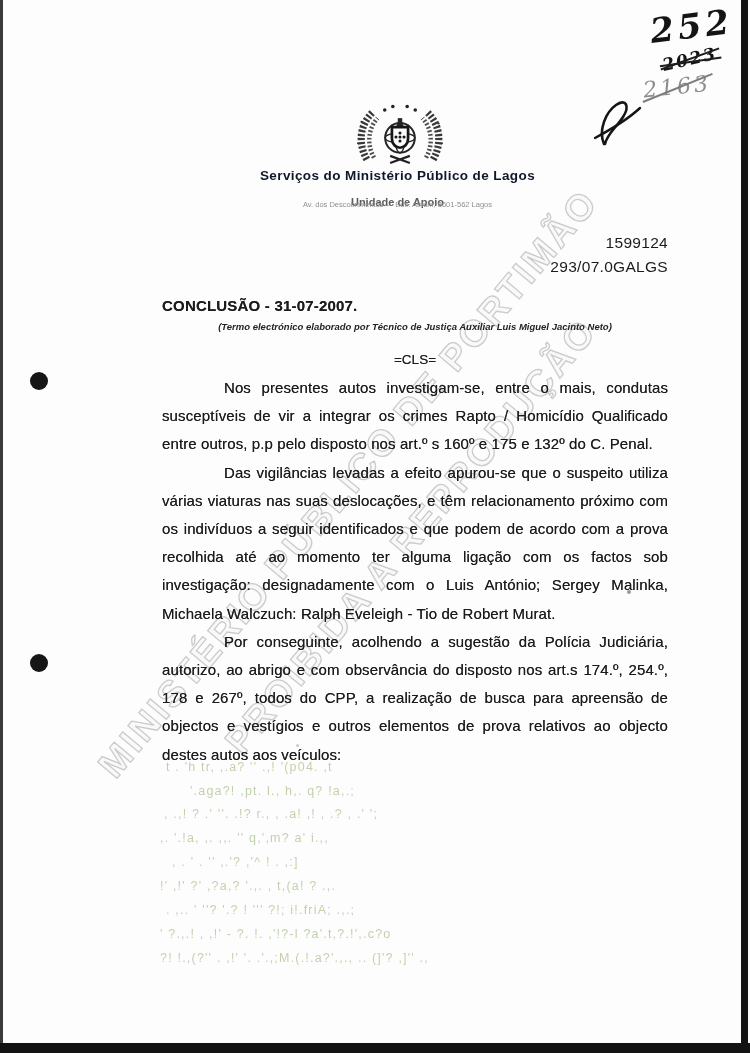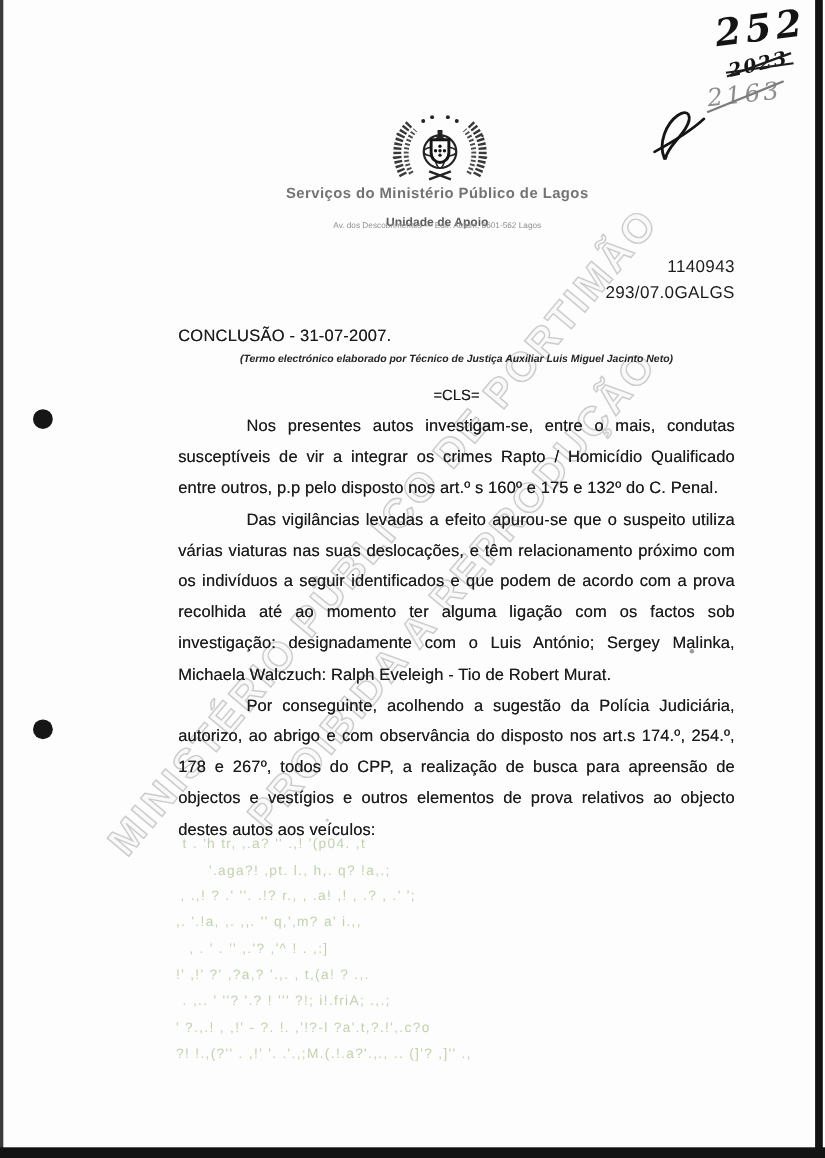--- a/index.html
+++ b/index.html
@@ -22,28 +22,28 @@
   .hw-cross1{left:662px;top:49px;font-size:17px;font-weight:700;letter-spacing:2px;transform:rotate(-13deg);}
   .hw-cross1::before,.hw-cross1::after{content:"";position:absolute;left:-6%;width:112%;height:2.4px;background:#1d1d1d;}
   .hw-cross1::before{top:44%;transform:rotate(-7deg);}
   .hw-cross1::after{top:58%;transform:rotate(5deg);}
   .hw-cross2{left:643px;top:74px;font-size:22px;letter-spacing:3px;color:#8d8d8d;transform:rotate(-6deg);}
   .hw-cross2::before{content:"";position:absolute;left:-4%;top:52%;width:110%;height:2px;background:#7c7c7c;transform:rotate(-16deg);}
   .paraph{position:absolute;left:592px;top:98px;}
   
   .crest{position:absolute;left:346px;top:102px;}
   .lh{position:absolute;left:70px;right:25px;text-align:center;}
-  .lh-org{top:168px;font-size:13.5px;font-weight:700;color:#737373;filter:blur(.55px);letter-spacing:.4px;}
+  .lh-org{top:168px;font-size:13.5px;font-weight:700;color:#0f172a;filter:blur(.55px);letter-spacing:.4px;}
   .lh-unit{top:196px;font-size:11px;font-weight:700;color:#5c5c5c;filter:blur(.55px);}
   .lh-addr{top:200px;font-size:7.5px;color:#8f8f8f;filter:blur(.45px);}
   .lh-contact{top:208px;font-size:7.5px;color:#8f8f8f;filter:blur(.45px);}
   
   .refblock{position:absolute;right:82px;top:231px;text-align:right;font-size:15.5px;line-height:24px;letter-spacing:.3px;}
   
-  .act-title{position:absolute;left:162px;top:297px;font-size:15px;font-weight:400;letter-spacing:.2px;
+  .act-title{position:absolute;left:162px;top:297px;font-size:15px;font-weight:700;letter-spacing:.2px;
     text-shadow:0 0 .4px rgba(0,0,0,.65);}
   .act-note{position:absolute;left:162px;width:506px;top:321px;text-align:center;
     font-size:9.5px;font-weight:700;font-style:italic;color:#242424;}
   .act-cls{position:absolute;left:162px;width:506px;top:352px;text-align:center;font-size:13.5px;
     text-shadow:0 0 .4px rgba(0,0,0,.6);}
   
   .bodytext{position:absolute;left:162px;top:374px;width:506px;font-size:15px;line-height:28.2px;
     text-align:justify;text-shadow:0 0 .45px rgba(0,0,0,.7);letter-spacing:.1px;}
   .bodytext p{margin:0;text-indent:62px;}
   
@@ -119,21 +119,21 @@
     <circle cx="55" cy="39" r="1.7" fill="#161616"></circle>
       <circle cx="59.5" cy="39" r="1.7" fill="#161616"></circle>
     <circle cx="55" cy="43.5" r="1.7" fill="#161616"></circle>
   </svg>
 
   <div class="lh lh-org">Serviços do Ministério Público de Lagos</div>
   <div class="lh lh-unit">Unidade de Apoio</div>
   <div class="lh lh-addr">Av. dos Descobrimentos — Edif. Atrium, 8601-562 Lagos</div>
 
   <div class="refblock">
-    <div>1140943</div>
+    <div>1599124</div>
     <div>293/07.0GALGS</div>
   </div>
 
   <div class="act-title">CONCLUSÃO - 31-07-2007.</div>
   <div class="act-note">(Termo electrónico elaborado por Técnico de Justiça Auxiliar  Luis Miguel Jacinto Neto)</div>
   <div class="act-cls">=CLS=</div>
 
   <div class="bodytext">
     <p>Nos presentes autos investigam-se, entre o mais, condutas susceptíveis de vir a integrar os crimes Rapto / Homicídio Qualificado entre outros, p.p pelo disposto nos art.º s 160º e 175 e 132º do C. Penal.</p>
     <p>Das vigilâncias levadas a efeito apurou-se que o suspeito utiliza várias viaturas nas suas deslocações, e têm relacionamento próximo com os indivíduos a seguir identificados e que podem de acordo com a prova recolhida até ao momento ter alguma ligação com os factos sob investigação: designadamente com o Luis António; Sergey Malinka, Michaela Walczuch: Ralph Eveleigh - Tio de Robert Murat.</p>

